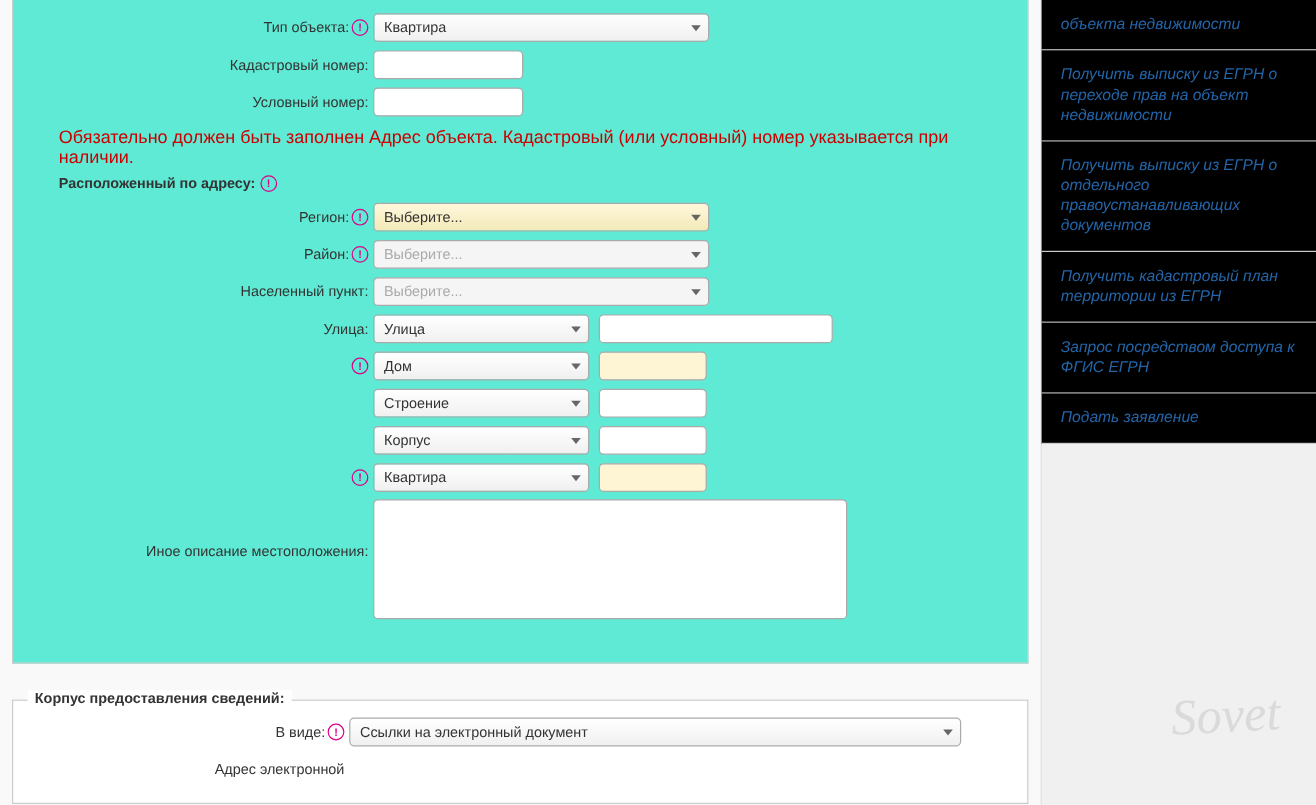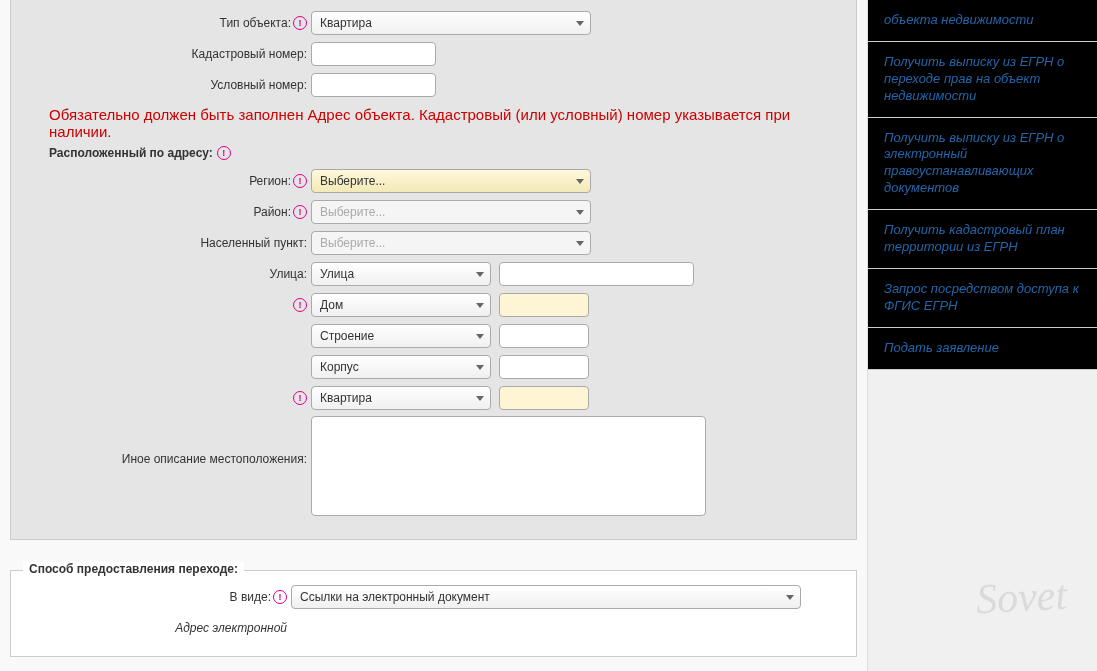--- a/index.html
+++ b/index.html
@@ -1,19 +1,19 @@
 <!DOCTYPE html>
 <html><head>
 <meta charset="utf-8">
 <style>
 * { box-sizing: border-box; margin: 0; padding: 0; }
 body { font-family: Arial, sans-serif; font-size: 12px; color: #333; background: #fff; }
 .page { display: flex; width: 1097px; height: 671px; overflow: hidden; }
 .main { flex: 1; background: #f9f9f9; padding: 0 10px; position: relative; }
-.form-panel { background: #e5e5e5; border: 1px solid #ccc; border-top: none; padding: 10px 20px 18px; margin-bottom: 30px; }
+.form-panel { background: #5eead4; border: 1px solid #ccc; border-top: none; padding: 10px 20px 31px; margin-bottom: 30px; }
 .form-row { display: flex; align-items: center; margin-bottom: 5px; min-height: 26px; }
 .label-col { width: 280px; text-align: right; padding-right: 4px; color: #333; font-size: 12px; display: flex; align-items: center; justify-content: flex-end; gap: 2px; }
 .req { display: inline-block; width: 14px; height: 14px; border-radius: 50%; border: 1px solid #d08; color: #d08; font-size: 9px; font-weight: bold; text-align: center; line-height: 12px; }
 .field-col { flex: 1; display: flex; align-items: center; gap: 8px; }
 .dd { display: inline-flex; align-items: center; justify-content: space-between; border: 1px solid #aaa; border-radius: 4px; background: linear-gradient(#fff,#f0f0f0); padding: 0 6px 0 8px; height: 24px; font-size: 12px; cursor: pointer; }
 .dd.yellow { background: linear-gradient(#fff8dc,#f3e9b8); }
 .dd.disabled { color: #aaa; background: #f5f5f5; cursor: default; }
 .dd .caret { width: 0; height: 0; border-left: 4px solid transparent; border-right: 4px solid transparent; border-top: 5px solid #666; margin-left: 6px; }
 .txt { border: 1px solid #aaa; border-radius: 4px; height: 24px; padding: 0 6px; font-size: 12px; background: #fff; }
 .txt.yellow { background: #fdf5d4; }
@@ -177,48 +177,48 @@
             <span>Иное описание местоположения:</span>
           </div>
         <div class="field-col">
             <textarea class="txt" style="width: 395px;"></textarea>
           </div>
       </div>
 
     </div>
 
     <div class="fieldset2">
-      <div class="legend">Способ предоставления переходе:</div>
+      <div class="legend">Корпус предоставления сведений:</div>
 
       <div class="form-row" style="margin-top:3px;">
         <div class="label-col" style="width:260px;">
           <span>В виде:</span>
           <span class="req">!</span>
         </div>
         <div class="field-col">
           <div class="dd" style="width:510px">
             <span>Ссылки на электронный документ</span>
             <span class="caret"></span>
           </div>
         </div>
       </div>
 
       <div class="form-row">
-        <div class="label-col" style="width:260px;font-style:italic;">
+        <div class="label-col" style="width:260px;">
             <span>Адрес электронной</span>
           </div>
         <div class="field-col"></div>
       </div>
     </div>
 
   </div>
 
   <div class="sidebar">
     <div class="side-item"><span>объекта недвижимости</span></div>
     <div class="side-item"><span>Получить выписку из ЕГРН о переходе прав на объект недвижимости</span></div>
-    <div class="side-item"><span>Получить выписку из ЕГРН о электронный правоустанавливающих документов</span></div>
+    <div class="side-item"><span>Получить выписку из ЕГРН о отдельного правоустанавливающих документов</span></div>
     <div class="side-item"><span>Получить кадастровый план территории из ЕГРН</span></div>
     <div class="side-item"><span>Запрос посредством доступа к ФГИС ЕГРН</span></div>
     <div class="side-item"><span>Подать заявление</span></div>
   </div>
 
   <div class="watermark">Sovet</div>
 </div>
 
 </body></html>

